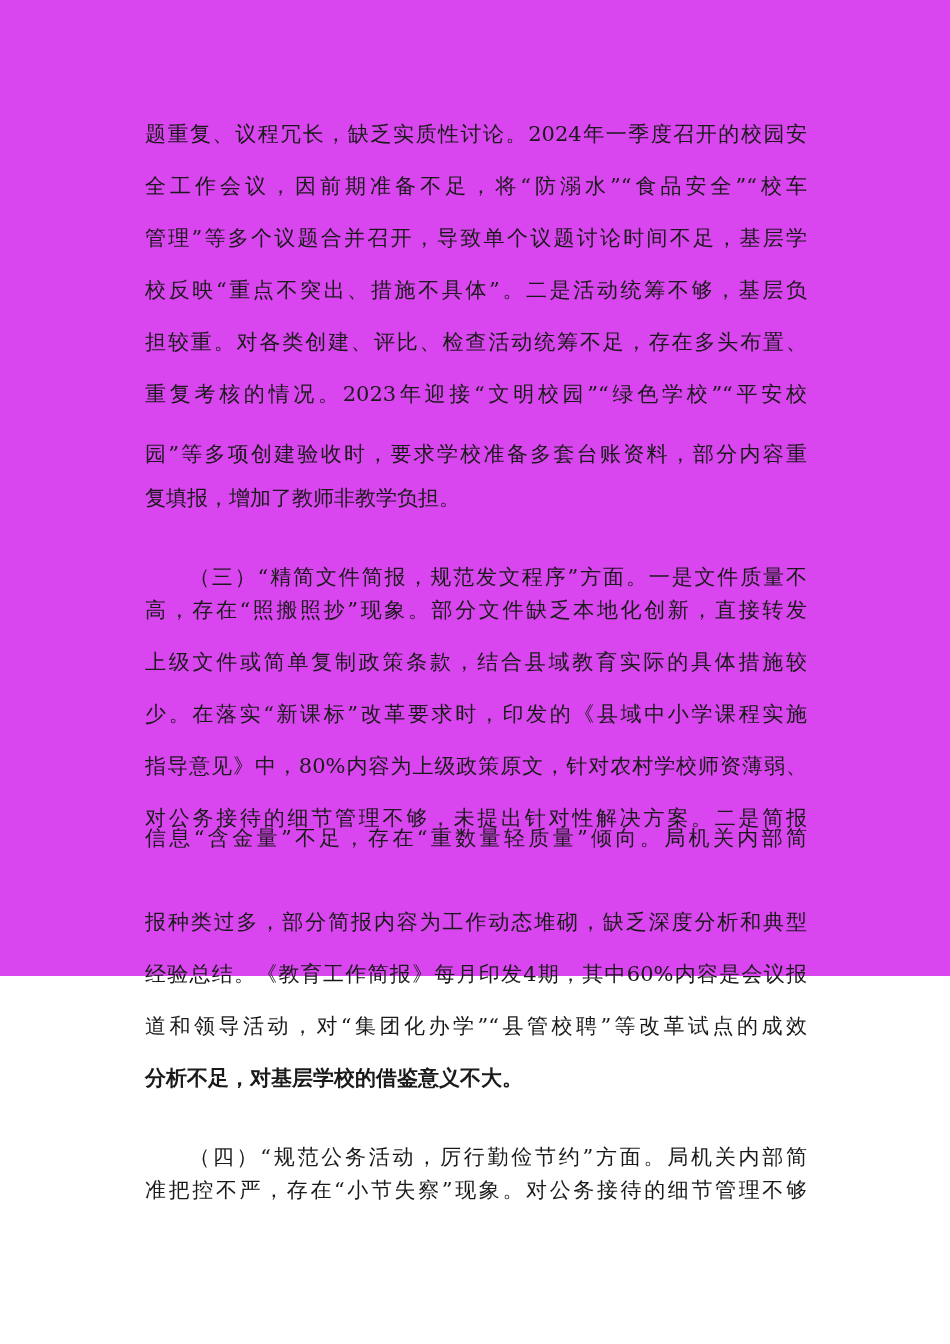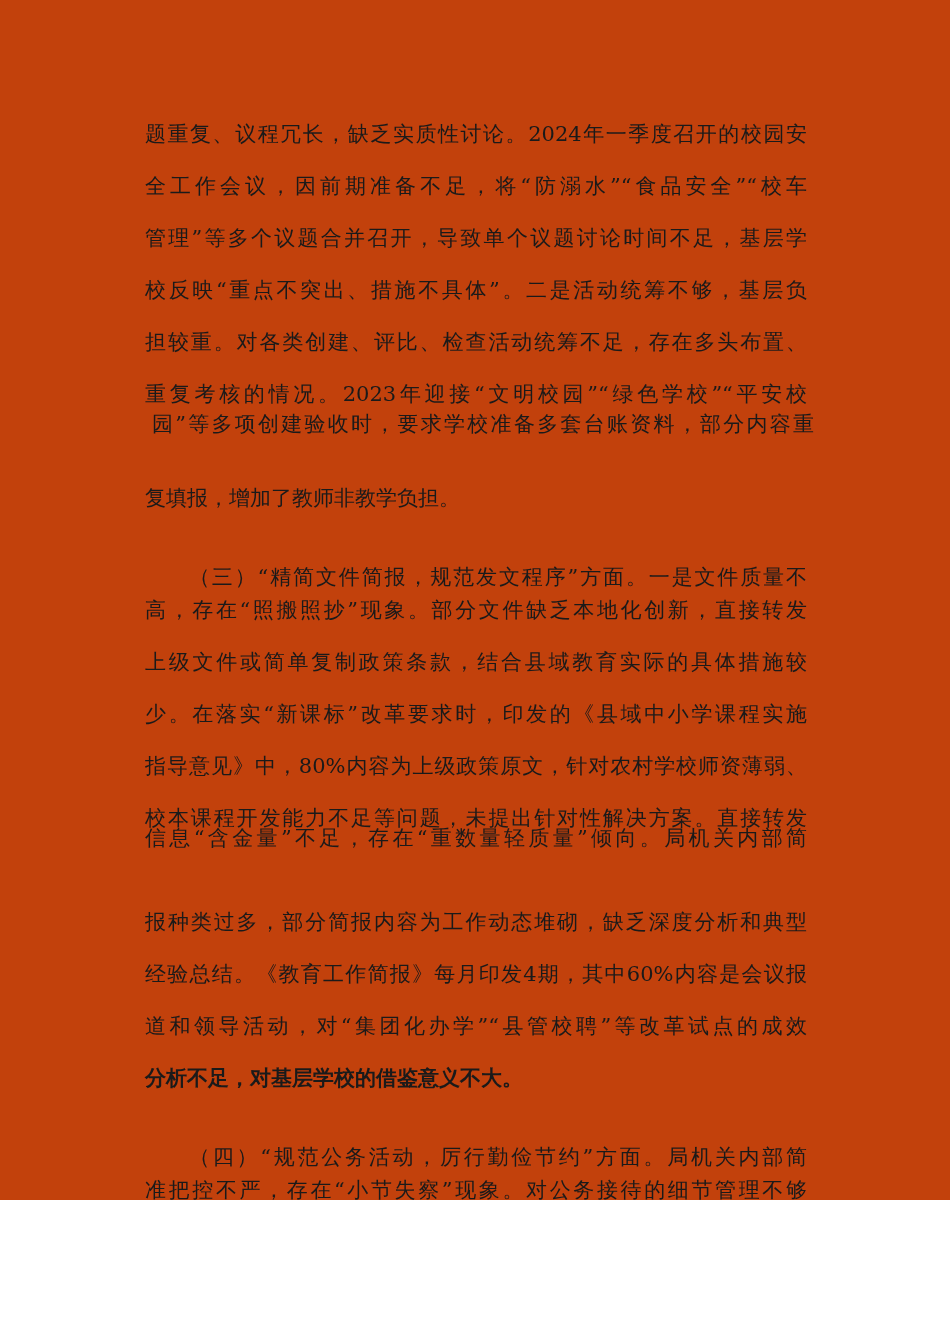--- a/index.html
+++ b/index.html
@@ -13,22 +13,22 @@
       position: relative;
       overflow: hidden;
       font-family: "DejaVu Serif", "Liberation Serif", serif;
       color: #1a1a1a;
     }
     .page {
       position: absolute;
       left: 0;
       top: 0;
       width: 950px;
-      height: 1200px;
-      background: #c2410c;
+      height: 976px;
+      background: #d946ef;
     }
     .line {
       position: absolute;
       left: 145px;
       width: 662px;
       height: 30px;
       font-size: 21px;
       line-height: 30px;
       white-space: nowrap;
       text-align: justify;
@@ -50,31 +50,31 @@
 
 <div class="page">
 
   <div>
     <div class="line" style="top:119px;">题重复、议程冗长，缺乏实质性讨论。2024年一季度召开的校园安</div>
     <div class="line" style="top:171px;">全工作会议，因前期准备不足，将“防溺水”“食品安全”“校车</div>
     <div class="line" style="top:223px;">管理”等多个议题合并召开，导致单个议题讨论时间不足，基层学</div>
     <div class="line" style="top:275px;">校反映“重点不突出、措施不具体”。二是活动统筹不够，基层负</div>
     <div class="line" style="top:327px;">担较重。对各类创建、评比、检查活动统筹不足，存在多头布置、</div>
     <div class="line" style="top:379px;">重复考核的情况。2023年迎接“文明校园”“绿色学校”“平安校</div>
-    <div class="line" style="top:409px;margin-left:7px;">园”等多项创建验收时，要求学校准备多套台账资料，部分内容重</div>
+    <div class="line" style="top:439px;">园”等多项创建验收时，要求学校准备多套台账资料，部分内容重</div>
     <div class="line last" style="top:483px;">复填报，增加了教师非教学负担。</div>
   </div>
 
   <div>
     <div class="line indent" style="top:543px;">（三）“精简文件简报，规范发文程序”方面。一是文件质量不</div>
     <div class="line" style="top:595px;">高，存在“照搬照抄”现象。部分文件缺乏本地化创新，直接转发</div>
     <div class="line" style="top:647px;">上级文件或简单复制政策条款，结合县域教育实际的具体措施较</div>
     <div class="line" style="top:699px;">少。在落实“新课标”改革要求时，印发的《县域中小学课程实施</div>
     <div class="line" style="top:751px;">指导意见》中，80%内容为上级政策原文，针对农村学校师资薄弱、</div>
-    <div class="line" style="top:803px;">校本课程开发能力不足等问题，未提出针对性解决方案。直接转发</div>
+    <div class="line" style="top:803px;">对公务接待的细节管理不够，未提出针对性解决方案。二是简报</div>
     <div class="line" style="top:823px;">信息“含金量”不足，存在“重数量轻质量”倾向。局机关内部简</div>
     <div class="line" style="top:907px;">报种类过多，部分简报内容为工作动态堆砌，缺乏深度分析和典型</div>
     <div class="line" style="top:959px;">经验总结。《教育工作简报》每月印发4期，其中60%内容是会议报</div>
     <div class="line" style="top:1011px;">道和领导活动，对“集团化办学”“县管校聘”等改革试点的成效</div>
     <div class="line last" style="top:1063px;font-weight:bold;">分析不足，对基层学校的借鉴意义不大。</div>
   </div>
 
   <div>
     <div class="line indent" style="top:1123px;">（四）“规范公务活动，厉行勤俭节约”方面。局机关内部简</div>
     <div class="line" style="top:1175px;">准把控不严，存在“小节失察”现象。对公务接待的细节管理不够</div>

